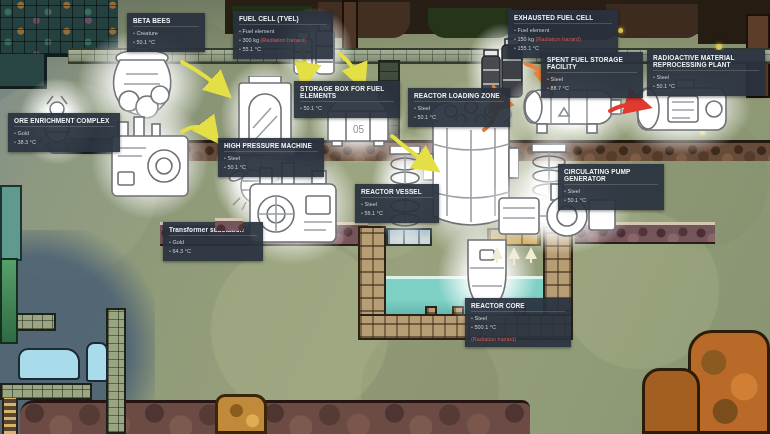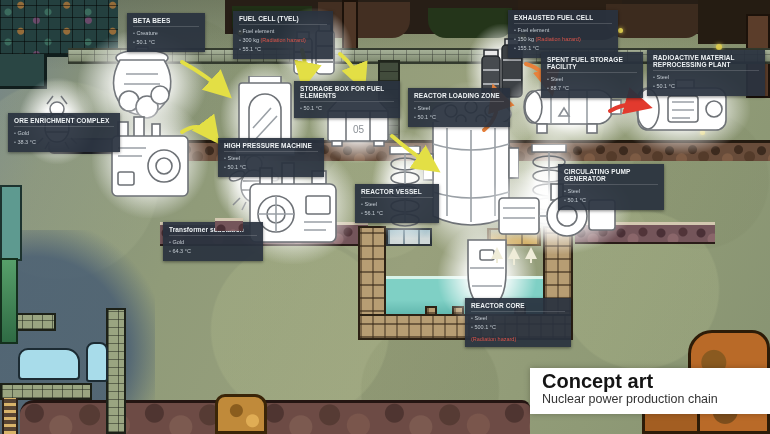--- a/index.html
+++ b/index.html
@@ -438,18 +438,14 @@
   </div>
   <div class="abs dirt2" style="left:215px;top:218px;width:28px;height:13px;z-index:55;border-bottom:none;"></div>
 
   <div class="tip" style="left:465px;top:298px;width:106px;">
     <div class="tt">REACTOR CORE</div>
     <div class="tl">Steel</div>
     <div class="tl">500.1 °C</div>
     <div class="hz">(Radiation hazard)</div>
   </div>
 
-  <div class="concept">
-    <div class="ct">Concept art</div>
-    <div class="cs">Nuclear power production chain</div>
-  </div>
 
 </div>
 
 </body></html>

